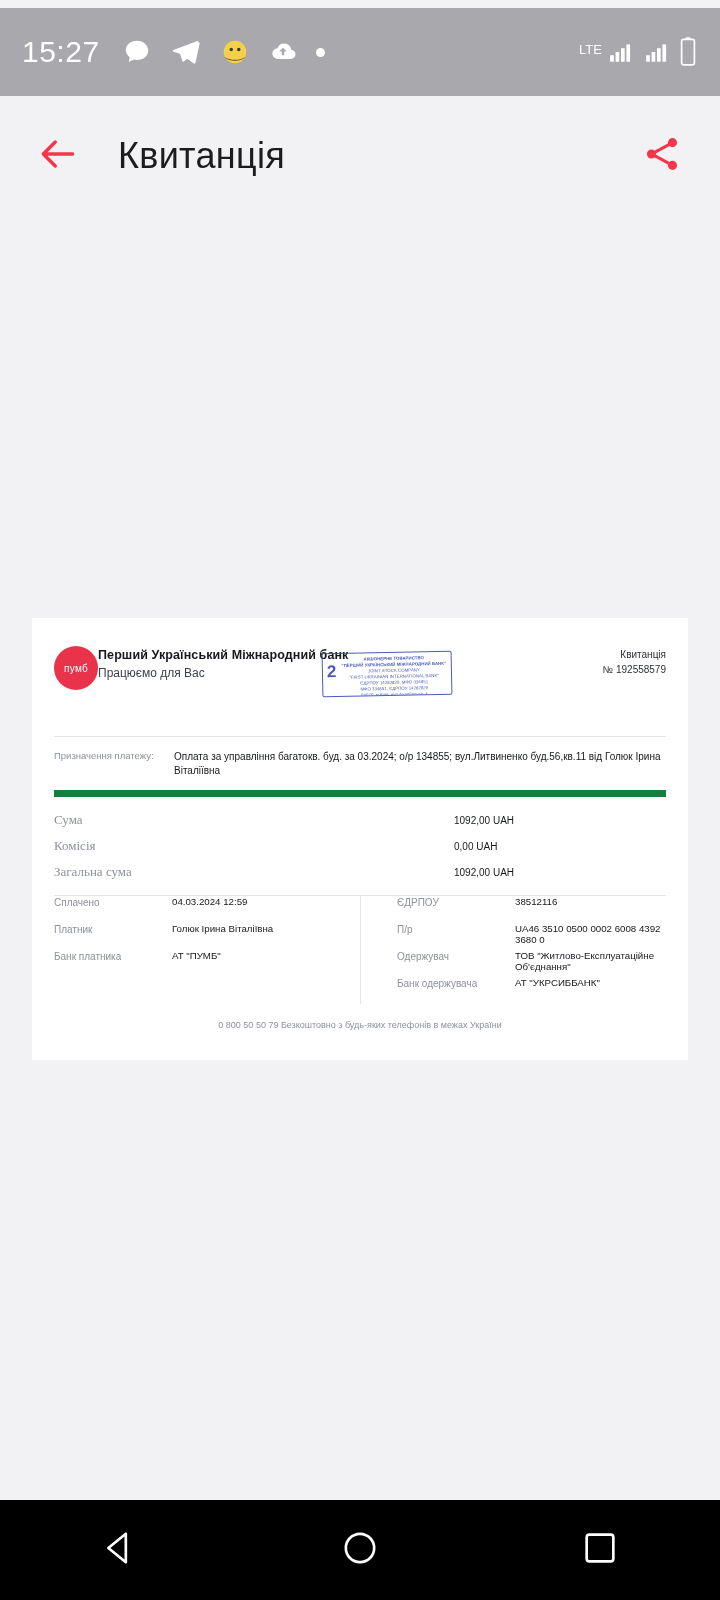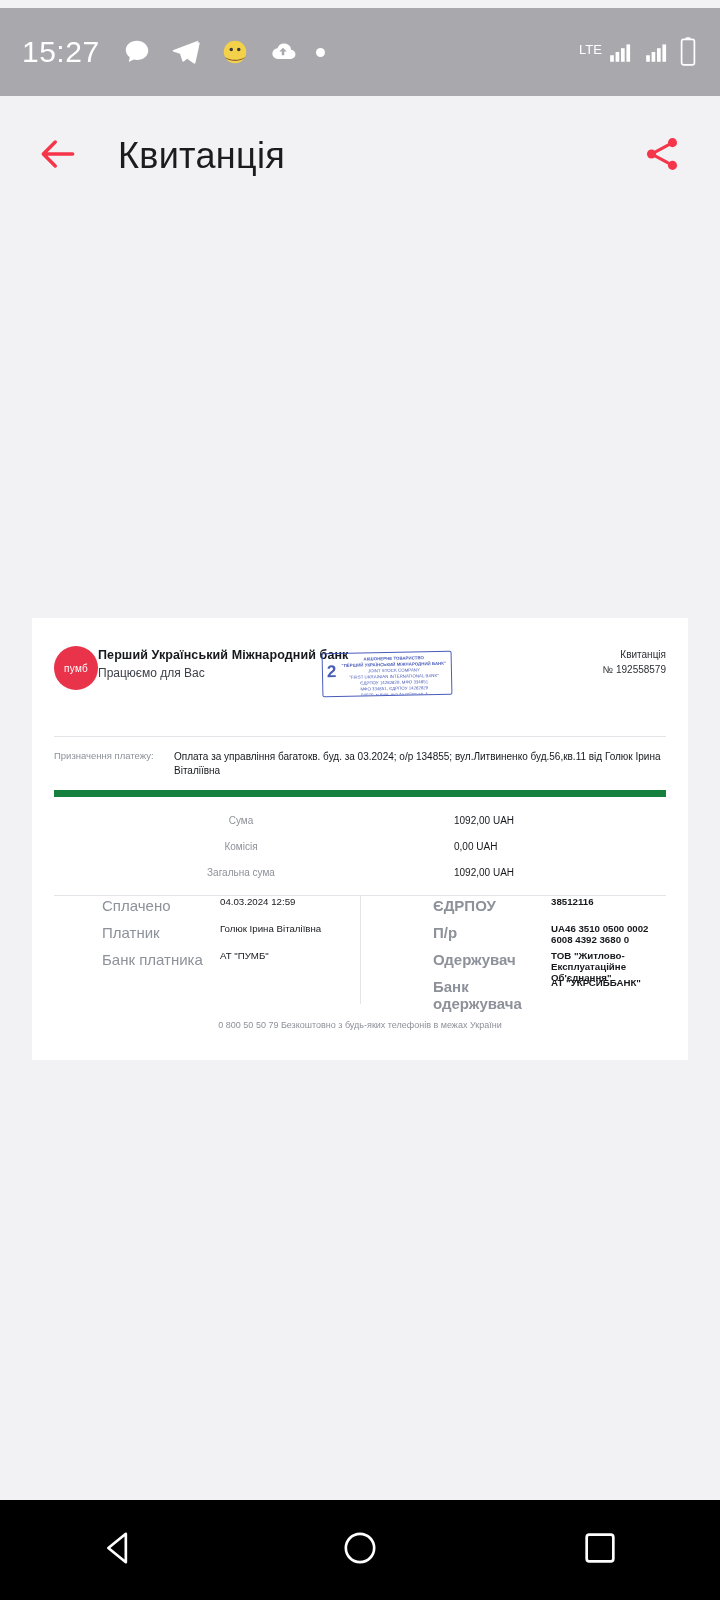--- a/index.html
+++ b/index.html
@@ -216,52 +216,52 @@
     padding: 10px 0 10px 0;
   }
   .amt-row {
     display: flex;
     align-items: center;
     height: 26px;
   }
   .amt-label {
     width: 400px;
     flex: 0 0 400px;
-    text-align: center;
-    font-size: 10px;
+    text-align: left;
+    font-size: 13px;
     color: #8d9199;
     padding-right: 26px;
     box-sizing: border-box;
+    font-family: Liberation Serif, serif;
   }
   .amt-value {
     font-size: 10px;
     color: #16181c;
   }
 
   .details {
     display: flex;
   }
   .details-col {
     width: 50%;
     box-sizing: border-box;
   }
   .details-col.left { padding-right: 10px; }
-  .details-col.right { padding-left: 24px; border-left: 1px solid #e2e4e8; font-weight: bold; }
+  .details-col.right { padding-left: 36px; border-left: 1px solid #e2e4e8; }
   .d-row {
     display: flex;
     align-items: flex-start;
     height: 27px;
   }
   .d-label {
     width: 118px;
     flex: 0 0 118px;
-    font-size: 15px;
+    font-size: 10px;
     color: #8d9199;
     padding-top: 1px;
-    margin-left: 48px;
   }
   .d-value {
     font-size: 9.7px;
     color: #16181c;
   }
 
   .footer-note {
     text-align: center;
     font-size: 9px;
     color: #8d9199;

